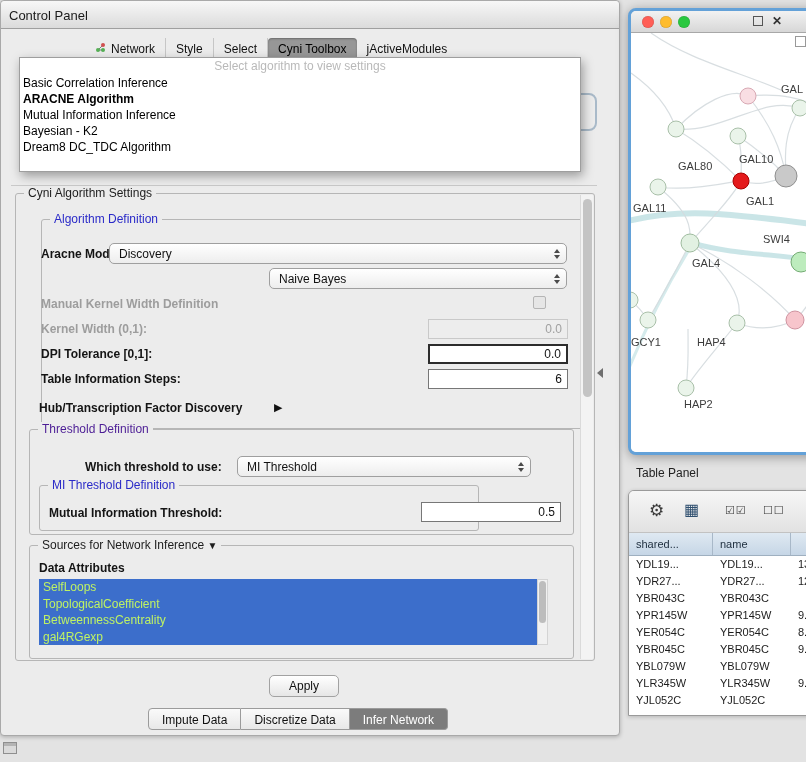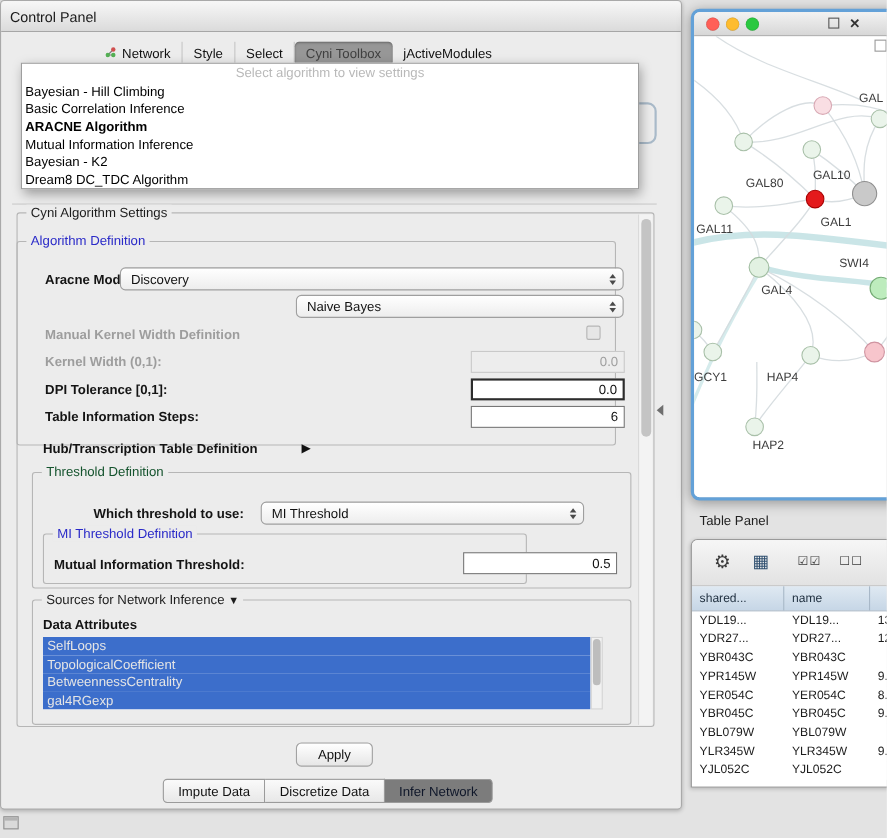--- a/index.html
+++ b/index.html
@@ -10,37 +10,37 @@
   .cp { position:absolute; left:0; top:0; width:620px; height:736px; background:#ececec;
         border:1px solid #a9a9a9; border-radius:4px; box-shadow:0 1px 4px rgba(0,0,0,.25); }
   .cp-title { position:absolute; left:0; top:0; right:0; height:28px;
         background:linear-gradient(#f7f7f7,#dbdbdb); border-bottom:1px solid #9f9f9f; border-radius:4px 4px 0 0; }
   .cp-title .t { position:absolute; left:8px; top:7px; font-size:13px; color:#1a1a1a; }
 
   .tabbar { position:absolute; left:84px; top:36px; height:24px; display:flex; align-items:center; }
   .tab { font-size:12px; color:#111; padding:4px 10px; border-right:1px solid #c6c6c6;
          display:flex; align-items:center; gap:5px; white-space:nowrap; cursor:default; }
   .tab:last-child { border-right:none; }
-  .tab.sel { background:#979797; color:#404040; border-radius:4px; border-right:none;
+  .tab.sel { background:#979797; color:#000000; border-radius:4px; border-right:none;
              box-shadow:inset 0 1px 2px rgba(0,0,0,.3); }
 
   .hrline { position:absolute; left:10px; top:184px; width:586px; border-top:1px solid #c9c9c9; }
 
   .combo-ghost { position:absolute; left:300px; top:92px; width:296px; height:38px;
         border:2px solid #a9bac9; border-radius:8px; z-index:5; }
 
   .dropdown { position:absolute; left:18px; top:56px; width:562px; height:115px; background:#fff;
         border:1px solid #9e9e9e; box-shadow:2px 4px 10px rgba(0,0,0,.35); z-index:20; }
   .dd-ph { height:17px; line-height:17px; text-align:center; color:#b9b9b9; font-size:12px; }
   .dd-item { height:16px; line-height:16px; font-size:12px; color:#000; padding-left:3px; white-space:nowrap; }
   .dd-item.bold { font-weight:bold; }
 
   .groupbox { position:absolute; border:1px solid #b6b6b6; border-radius:3px; }
   .legend { position:absolute; font-size:12px; background:#ececec; padding:0 4px; white-space:nowrap; }
-  .lg-blue { color:#2a2ac8; } .lg-green { color:#14532d; } .lg-black { color:#1d1d1d; }
+  .lg-blue { color:#2a2ac8; } .lg-green { color:#4c1d95; } .lg-black { color:#1d1d1d; }
 
   .flbl { position:absolute; font-size:12px; font-weight:bold; color:#141414; white-space:nowrap; }
   .flbl.dis { color:#9d9d9d; }
 
   .combo { position:absolute; height:21px; background:linear-gradient(#ffffff,#ededed);
         border:1px solid #9f9f9f; border-radius:5px; }
   .combo .ctext { position:absolute; left:9px; top:3px; font-size:12px; color:#111; white-space:nowrap; }
   .combo .carr { position:absolute; right:6px; top:5px; display:flex; flex-direction:column; align-items:center; gap:2px; }
   .tri-up { width:0; height:0; border-left:3px solid transparent; border-right:3px solid transparent; border-bottom:4px solid #4a4a4a; }
   .tri-dn { width:0; height:0; border-left:3px solid transparent; border-right:3px solid transparent; border-top:4px solid #4a4a4a; }
@@ -48,38 +48,38 @@
   .nfield { position:absolute; height:20px; width:140px; font-size:12px; text-align:right;
         padding:0 5px; border:1px solid #777; background:#fff; color:#111; }
   .nfield.dis { background:#ededed; color:#a0a0a0; border-color:#c9c9c9; }
   .nfield.focus { border:2px solid #2c2c2c; }
 
   .cbox { position:absolute; width:13px; height:13px; border:1px solid #b5b5b5; background:#e6e6e6; border-radius:2px; }
 
   .exp-arrow { position:absolute; font-size:11px; color:#111; }
 
   .attr-list { position:absolute; left:38px; top:578px; width:498px; height:66px; background:#fff; overflow:hidden; }
-  .attr-item { height:16.5px; line-height:16.5px; background:#3c6ecb; color:#e5e5e5; font-size:12px;
+  .attr-item { height:16.5px; line-height:16.5px; background:#3c6ecb; color:#bef264; font-size:12px;
         padding-left:4px; white-space:nowrap; }
   .attr-scroll { position:absolute; left:536px; top:578px; width:11px; height:66px; background:#f1f1f1; border:1px solid #d4d4d4; }
   .attr-thumb { position:absolute; left:1px; top:1px; width:7px; height:42px; background:#bdbdbd; border-radius:4px; }
 
   .vscroll { position:absolute; left:579px; top:194px; width:13px; height:464px; background:#f3f3f3;
         border-left:1px solid #dadada; }
   .vthumb { position:absolute; left:2px; top:4px; width:9px; height:198px; background:#c4c4c4; border-radius:5px; }
 
   .apply { position:absolute; left:268px; top:674px; width:70px; height:22px; font-size:12px; color:#111;
         background:linear-gradient(#ffffff,#e6e6e6); border:1px solid #a2a2a2; border-radius:5px; }
 
   .btabs { position:absolute; left:147px; top:707px; height:22px; display:flex; }
   .btab { font-size:12px; padding:4px 13px; background:linear-gradient(#fafafa,#e8e8e8);
         border:1px solid #9b9b9b; border-left:none; color:#111; white-space:nowrap; }
   .btab:first-child { border-left:1px solid #9b9b9b; border-radius:4px 0 0 4px; }
   .btab:last-child { border-radius:0 4px 4px 0; }
-  .btab.sel { background:#7c7c7c; color:#0f172a; }
+  .btab.sel { background:#7c7c7c; color:#ffffff; }
 
   .mini-dock { position:absolute; left:3px; top:742px; width:14px; height:12px; border:1px solid #8f8f8f; background:#dadada; }
   .mini-dock::before { content:""; position:absolute; left:0; right:0; top:0; height:3px; background:#b4b4b4; }
 
   .divider-arrow { position:absolute; left:597px; top:368px; width:0; height:0;
         border-top:5px solid transparent; border-bottom:5px solid transparent; border-right:6px solid #6f6f6f; }
 
   
   .netwin { position:absolute; left:628px; top:8px; width:200px; height:447px; border:3px solid #63a1d8;
         border-radius:8px; background:#e6e6e6; box-shadow:0 2px 12px rgba(0,0,0,.35); overflow:hidden; }
@@ -144,34 +144,33 @@
         <span>jActiveModules</span>
       </div>
     </div>
 
   <div class="combo-ghost"></div>
   <div class="hrline"></div>
 
   <div class="dropdown">
     <div class="dd-ph">Select algorithm to view settings</div>
     <div id="dd-items">
-        <div class="dd-item">Bayesian - Hill Climbing</div>
         <div class="dd-item">Basic Correlation Inference</div>
         <div class="dd-item bold">ARACNE Algorithm</div>
         <div class="dd-item">Mutual Information Inference</div>
         <div class="dd-item">Bayesian - K2</div>
         <div class="dd-item">Dream8 DC_TDC Algorithm</div>
       </div>
   </div>
 
   <div class="groupbox" style="left:14px;top:192px;width:580px;height:468px;">
     <span class="legend lg-black" style="left:8px;top:-8px;">Cyni Algorithm Settings</span>
   </div>
 
-  <div class="groupbox" style="left:14px;top:218px;width:545px;height:186px;">
+  <div class="groupbox" style="left:40px;top:218px;width:545px;height:210px;">
     <span class="legend lg-blue" style="left:8px;top:-8px;">Algorithm Definition</span>
   </div>
 
   <span class="flbl" style="left:40px;top:246px;">Aracne Mode:</span>
   <div class="combo" style="left:108px;top:242px;width:458px;">
     <span class="ctext">Discovery</span>
     <span class="carr">
         <span class="tri-up"></span>
         <span class="tri-dn"></span>
       </span>
@@ -190,21 +189,21 @@
 
   <span class="flbl dis" style="left:40px;top:321px;">Kernel Width (0,1):</span>
   <input class="nfield dis" style="left: 427px; top: 318px;" value="0.0">
 
   <span class="flbl" style="left:40px;top:346px;">DPI Tolerance [0,1]:</span>
   <input class="nfield focus" style="left: 427px; top: 343px;" value="0.0">
 
   <span class="flbl" style="left:40px;top:371px;">Table Information Steps:</span>
   <input class="nfield" style="left: 427px; top: 368px;" value="6">
 
-  <span class="flbl" style="left:38px;top:400px;">Hub/Transcription Table Definition</span>
+  <span class="flbl" style="left:38px;top:400px;">Hub/Transcription Factor Discovery</span>
   <span class="exp-arrow" style="left:273px;top:400px;">▶</span>
 
   <div class="groupbox" style="left:28px;top:428px;width:545px;height:106px;">
     <span class="legend lg-green" style="left:8px;top:-8px;">Threshold Definition</span>
   </div>
 
   <span class="flbl" style="left:84px;top:459px;">Which threshold to use:</span>
   <div class="combo" style="left:236px;top:455px;width:294px;">
     <span class="ctext">MI Threshold</span>
     <span class="carr">

